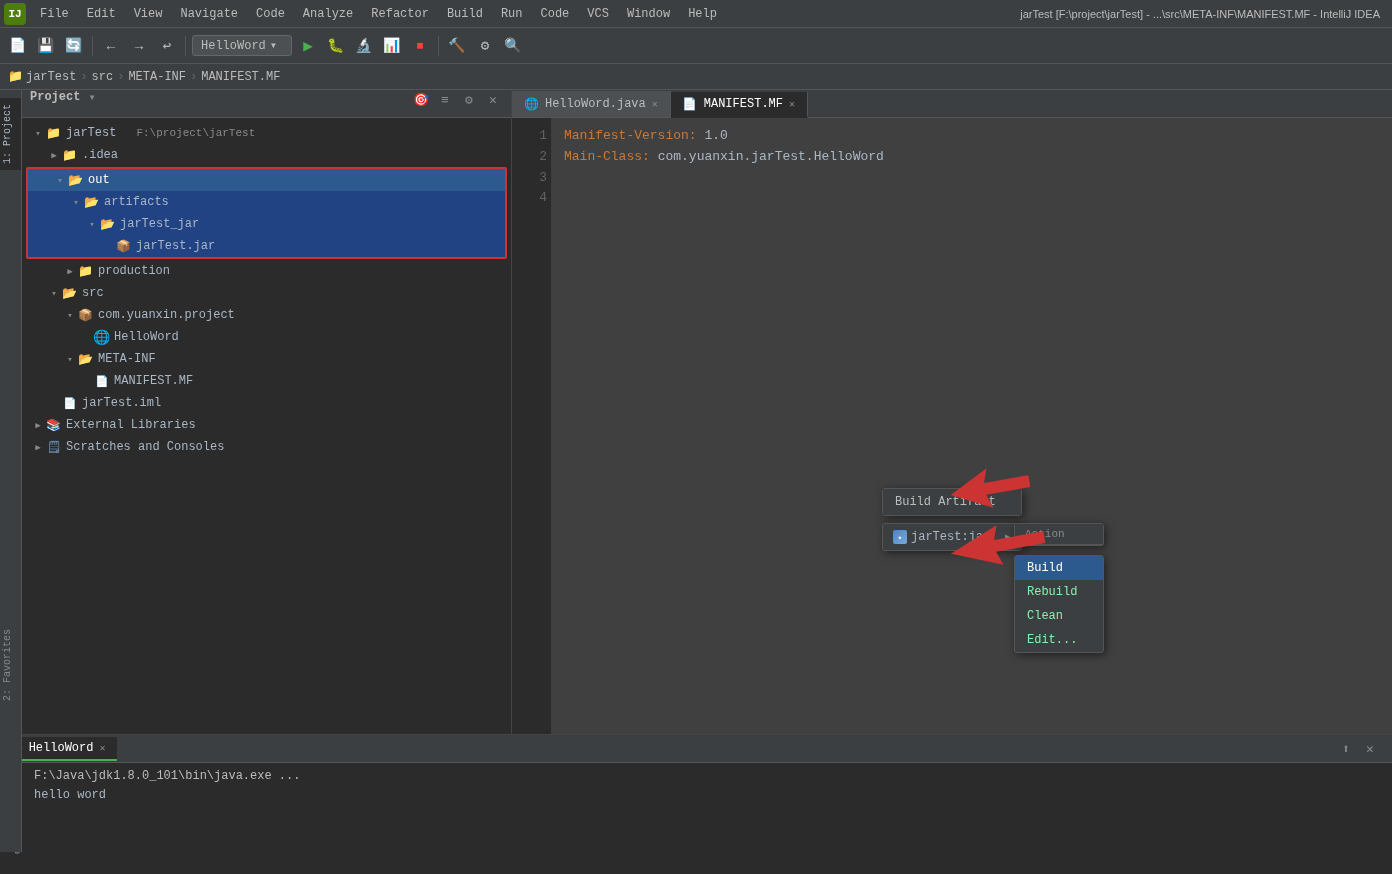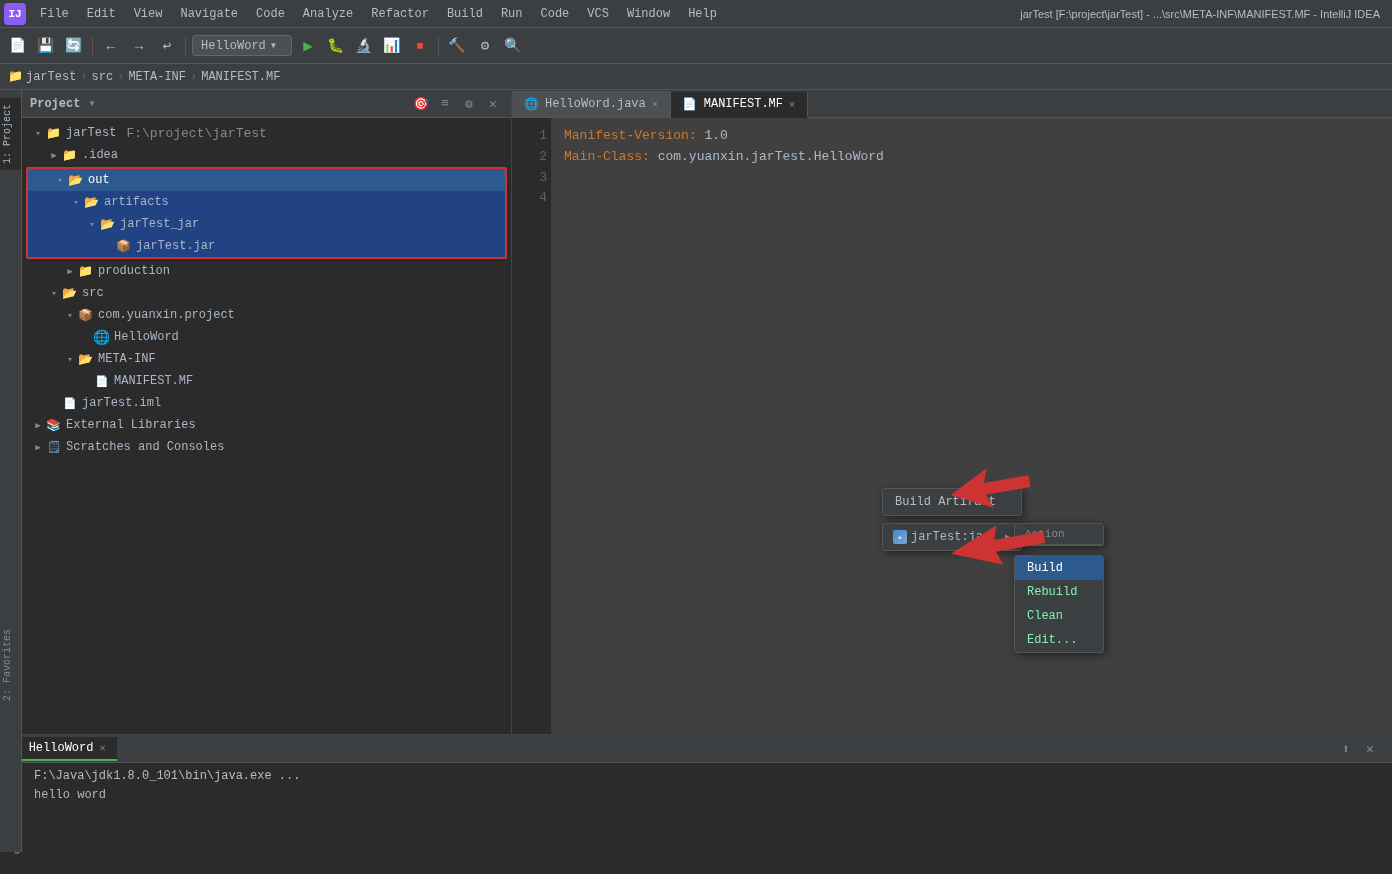--- a/index.html
+++ b/index.html
@@ -20,21 +20,21 @@
       height: 28px;
       display: flex;
       align-items: center;
       padding: 0 4px;
       border-bottom: 1px solid #555;
       gap: 2px;
     }
     .menu-logo {
       width: 22px;
       height: 22px;
-      background: #8b5cf6;
+      background: #4d7c0f;
       border-radius: 4px;
       display: flex;
       align-items: center;
       justify-content: center;
       color: white;
       font-weight: bold;
       font-size: 11px;
       margin-right: 4px;
     }
     .menu-item {
@@ -123,21 +123,20 @@
       background: #2b2b2b;
       border-right: 1px solid #444;
       display: flex;
       flex-direction: column;
       overflow: hidden;
     }
     .panel-header {
       background: #3c3f41;
       height: 28px;
       display: flex;
-      align-items: center;
       padding: 0 8px;
       border-bottom: 1px solid #555;
       gap: 4px;
       font-size: 12px;
       font-weight: bold;
       color: #bbb;
     }
     .panel-header-actions {
       margin-left: auto;
       display: flex;
@@ -514,21 +513,21 @@
         <div class="panel-action-btn">✕</div>
       </div>
     </div>
     <div class="tree-content">
 
       <div class="tree-item">
         <span class="tree-indent" style="width:0px;"></span>
         <span class="tree-arrow">▾</span>
         <span class="tree-icon folder-icon">📁</span>
         <span>jarTest</span>
-        <span style="color:#888; margin-left:10px; font-size:13px;">F:\project\jarTest</span>
+        <span style="color:#888; margin-left:20px; font-size:11px;">F:\project\jarTest</span>
       </div>
 
       <div class="tree-item">
         <span class="tree-indent" style="width:16px;"></span>
         <span class="tree-arrow">▶</span>
         <span class="tree-icon" style="color:#888;">📁</span>
         <span>.idea</span>
       </div>
 
       <div style="border:2px solid #cc3333; margin:1px 4px 1px 4px; border-radius:2px;">

